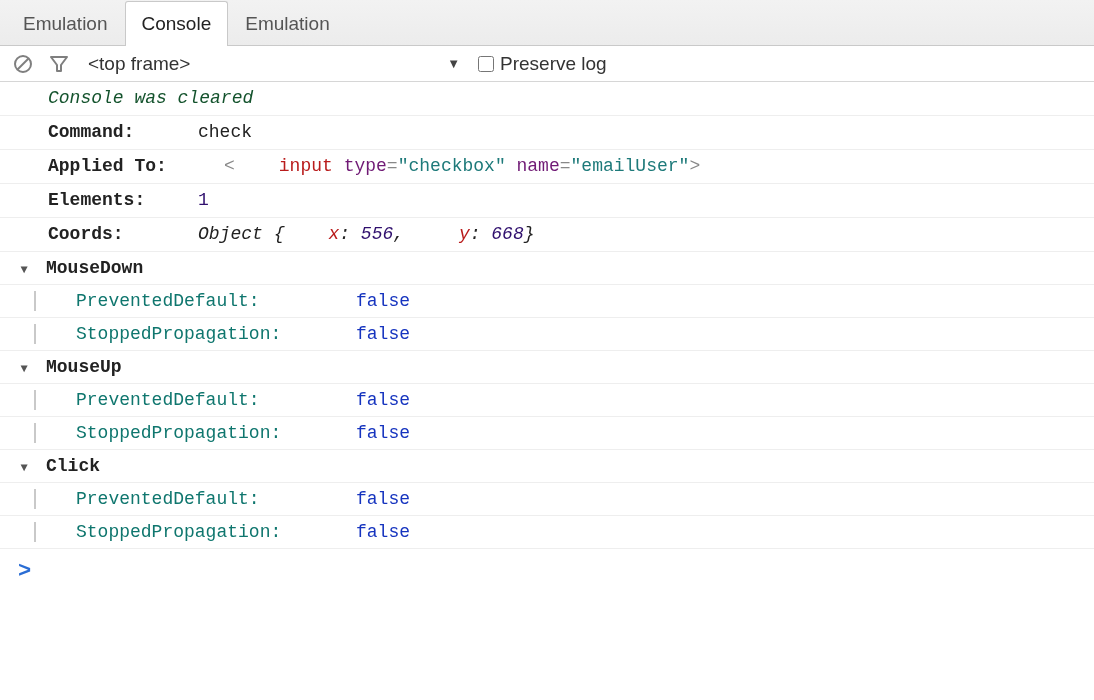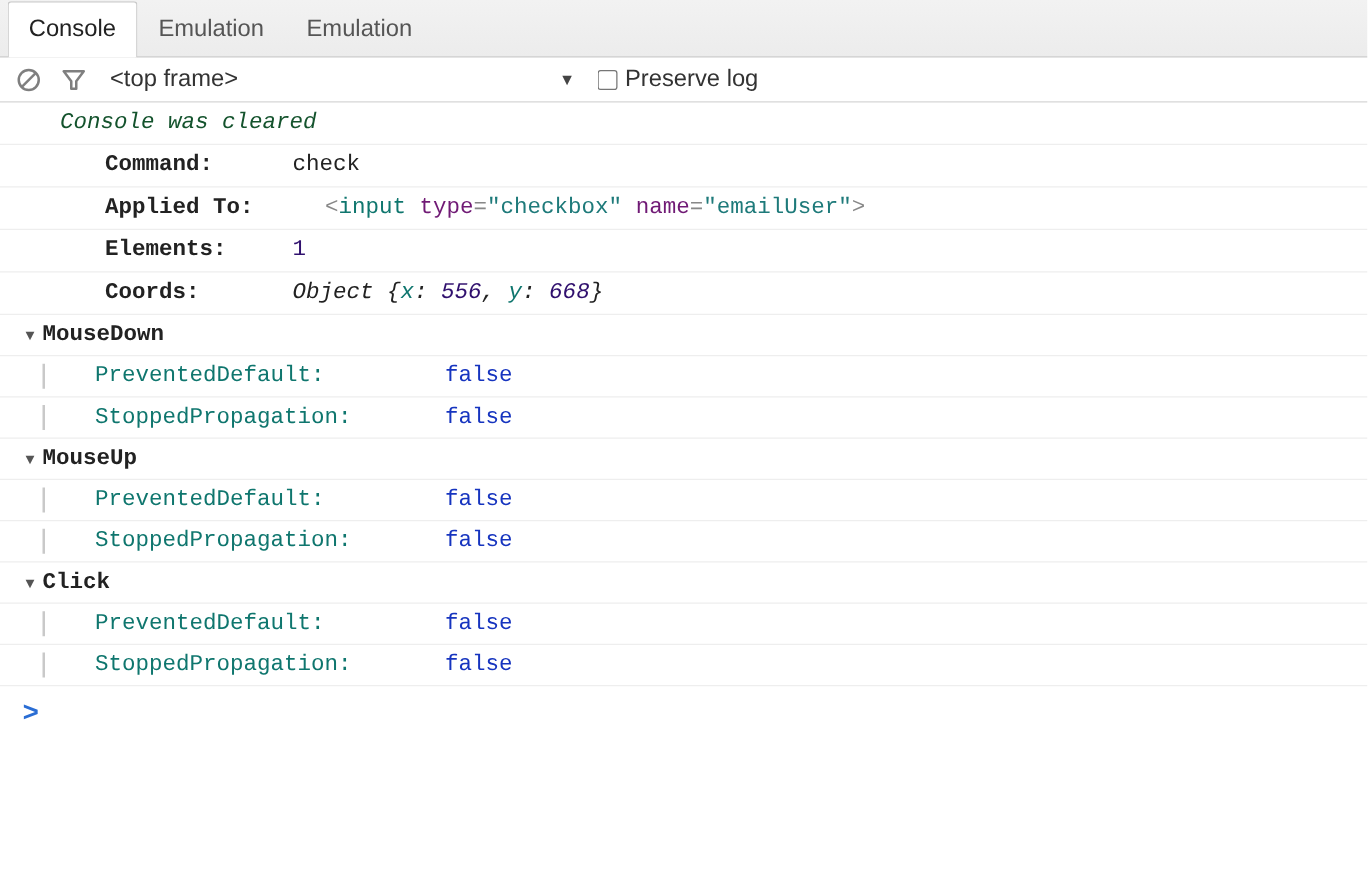--- a/index.html
+++ b/index.html
@@ -71,44 +71,44 @@
 
     
     .log { font-size: 18px; }
     .row {
       display: flex;
       align-items: baseline;
       border-bottom: 1px solid #eee;
       padding: 6px 0 6px 48px;
       min-height: 34px;
     }
-    .row .label { min-width: 150px; margin-left: 36px; }
+    .row .label { min-width: 150px; }
     .row.system {
       color: #14532d;
       font-style: italic;
     }
     .row .val { padding-left: 0; }
 
     .bold { font-weight: 700; }
     .italic { font-style: italic; }
     .purple { color: #30106e; }
-    .maroon { color: #0f766e; }
+    .maroon { color: #b91c1c; margin-left: 44px; }
     .teal { color: #1e7a7a; }
     .attrname { color: #701a75; }
     .grey { color: #888; }
 
     .group-row {
       display:flex; align-items:baseline;
       border-bottom:1px solid #eee;
       padding:6px 0 6px 14px;
     }
     .disclosure {
       width: 20px; text-align:center; font-size:12px; color:#555; cursor:default;
     }
-    .group-title { margin-left: 0; }
+    .group-title { margin-left: 12px; }
 
     .child-row {
       display:flex; align-items:baseline;
       border-bottom:1px solid #eee;
       padding:6px 0 6px 34px;
     }
     .tree-line {
       width: 2px; background:#c9c9c9; align-self:stretch; margin-right: 40px;
     }
     .child-label { min-width: 280px; color:#0f766e; }
@@ -118,22 +118,22 @@
       padding: 10px 0 0 18px;
       color:#2a6dd4;
       font-weight:700;
       font-size: 22px;
     }
   </style>
 </head>
 <body>
 
 <div class="tabstrip">
+  <div class="tab">Emulation</div>
   <div class="tab active">Console</div>
-  <div class="tab">Emulation</div>
   <div class="tab">Emulation</div>
 </div>
 
 <div class="toolbar">
   <span class="icon-btn">
     <svg width="20" height="20" viewBox="0 0 20 20">
         <circle cx="10" cy="10" r="8" fill="none" stroke="#555" stroke-width="2"></circle>
         <line x1="4.5" y1="15.5" x2="15.5" y2="4.5" stroke="#555" stroke-width="2"></line>
       </svg>
   </span>

